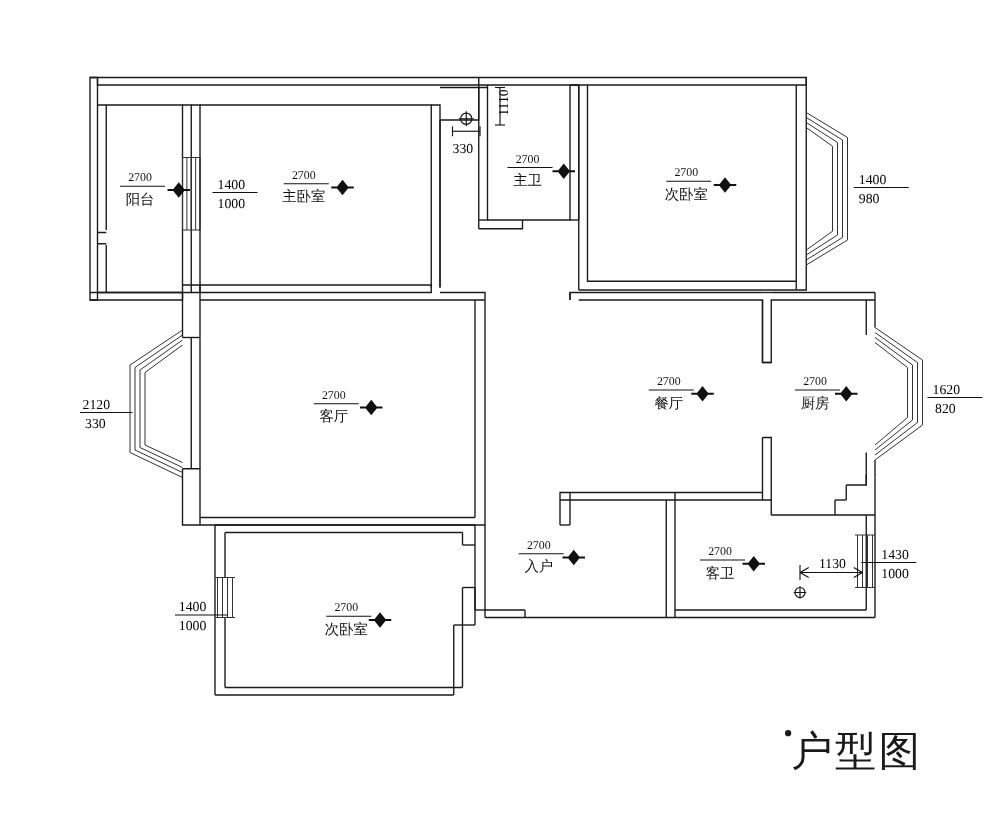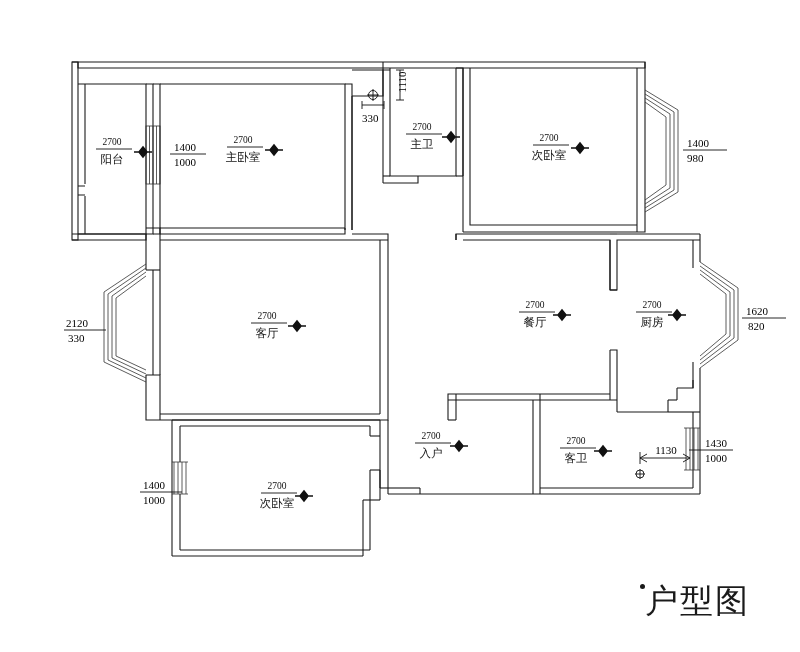--- a/index.html
+++ b/index.html
@@ -55,21 +55,21 @@
     text-anchor: middle;
   }
   .roomheight {
     font-family: "Liberation Serif", serif;
     font-size: 9.5px;
     fill: #111111;
     text-anchor: middle;
   }
   .title-block {
     position: absolute;
-    right: 50px;
+    right: 62px;
     bottom: 35px;
     display: flex;
     align-items: flex-start;
     gap: 0;
   }
   .title-dot {
     width: 5px;
     height: 5px;
     border-radius: 50%;
     background: #1a1a1a;

